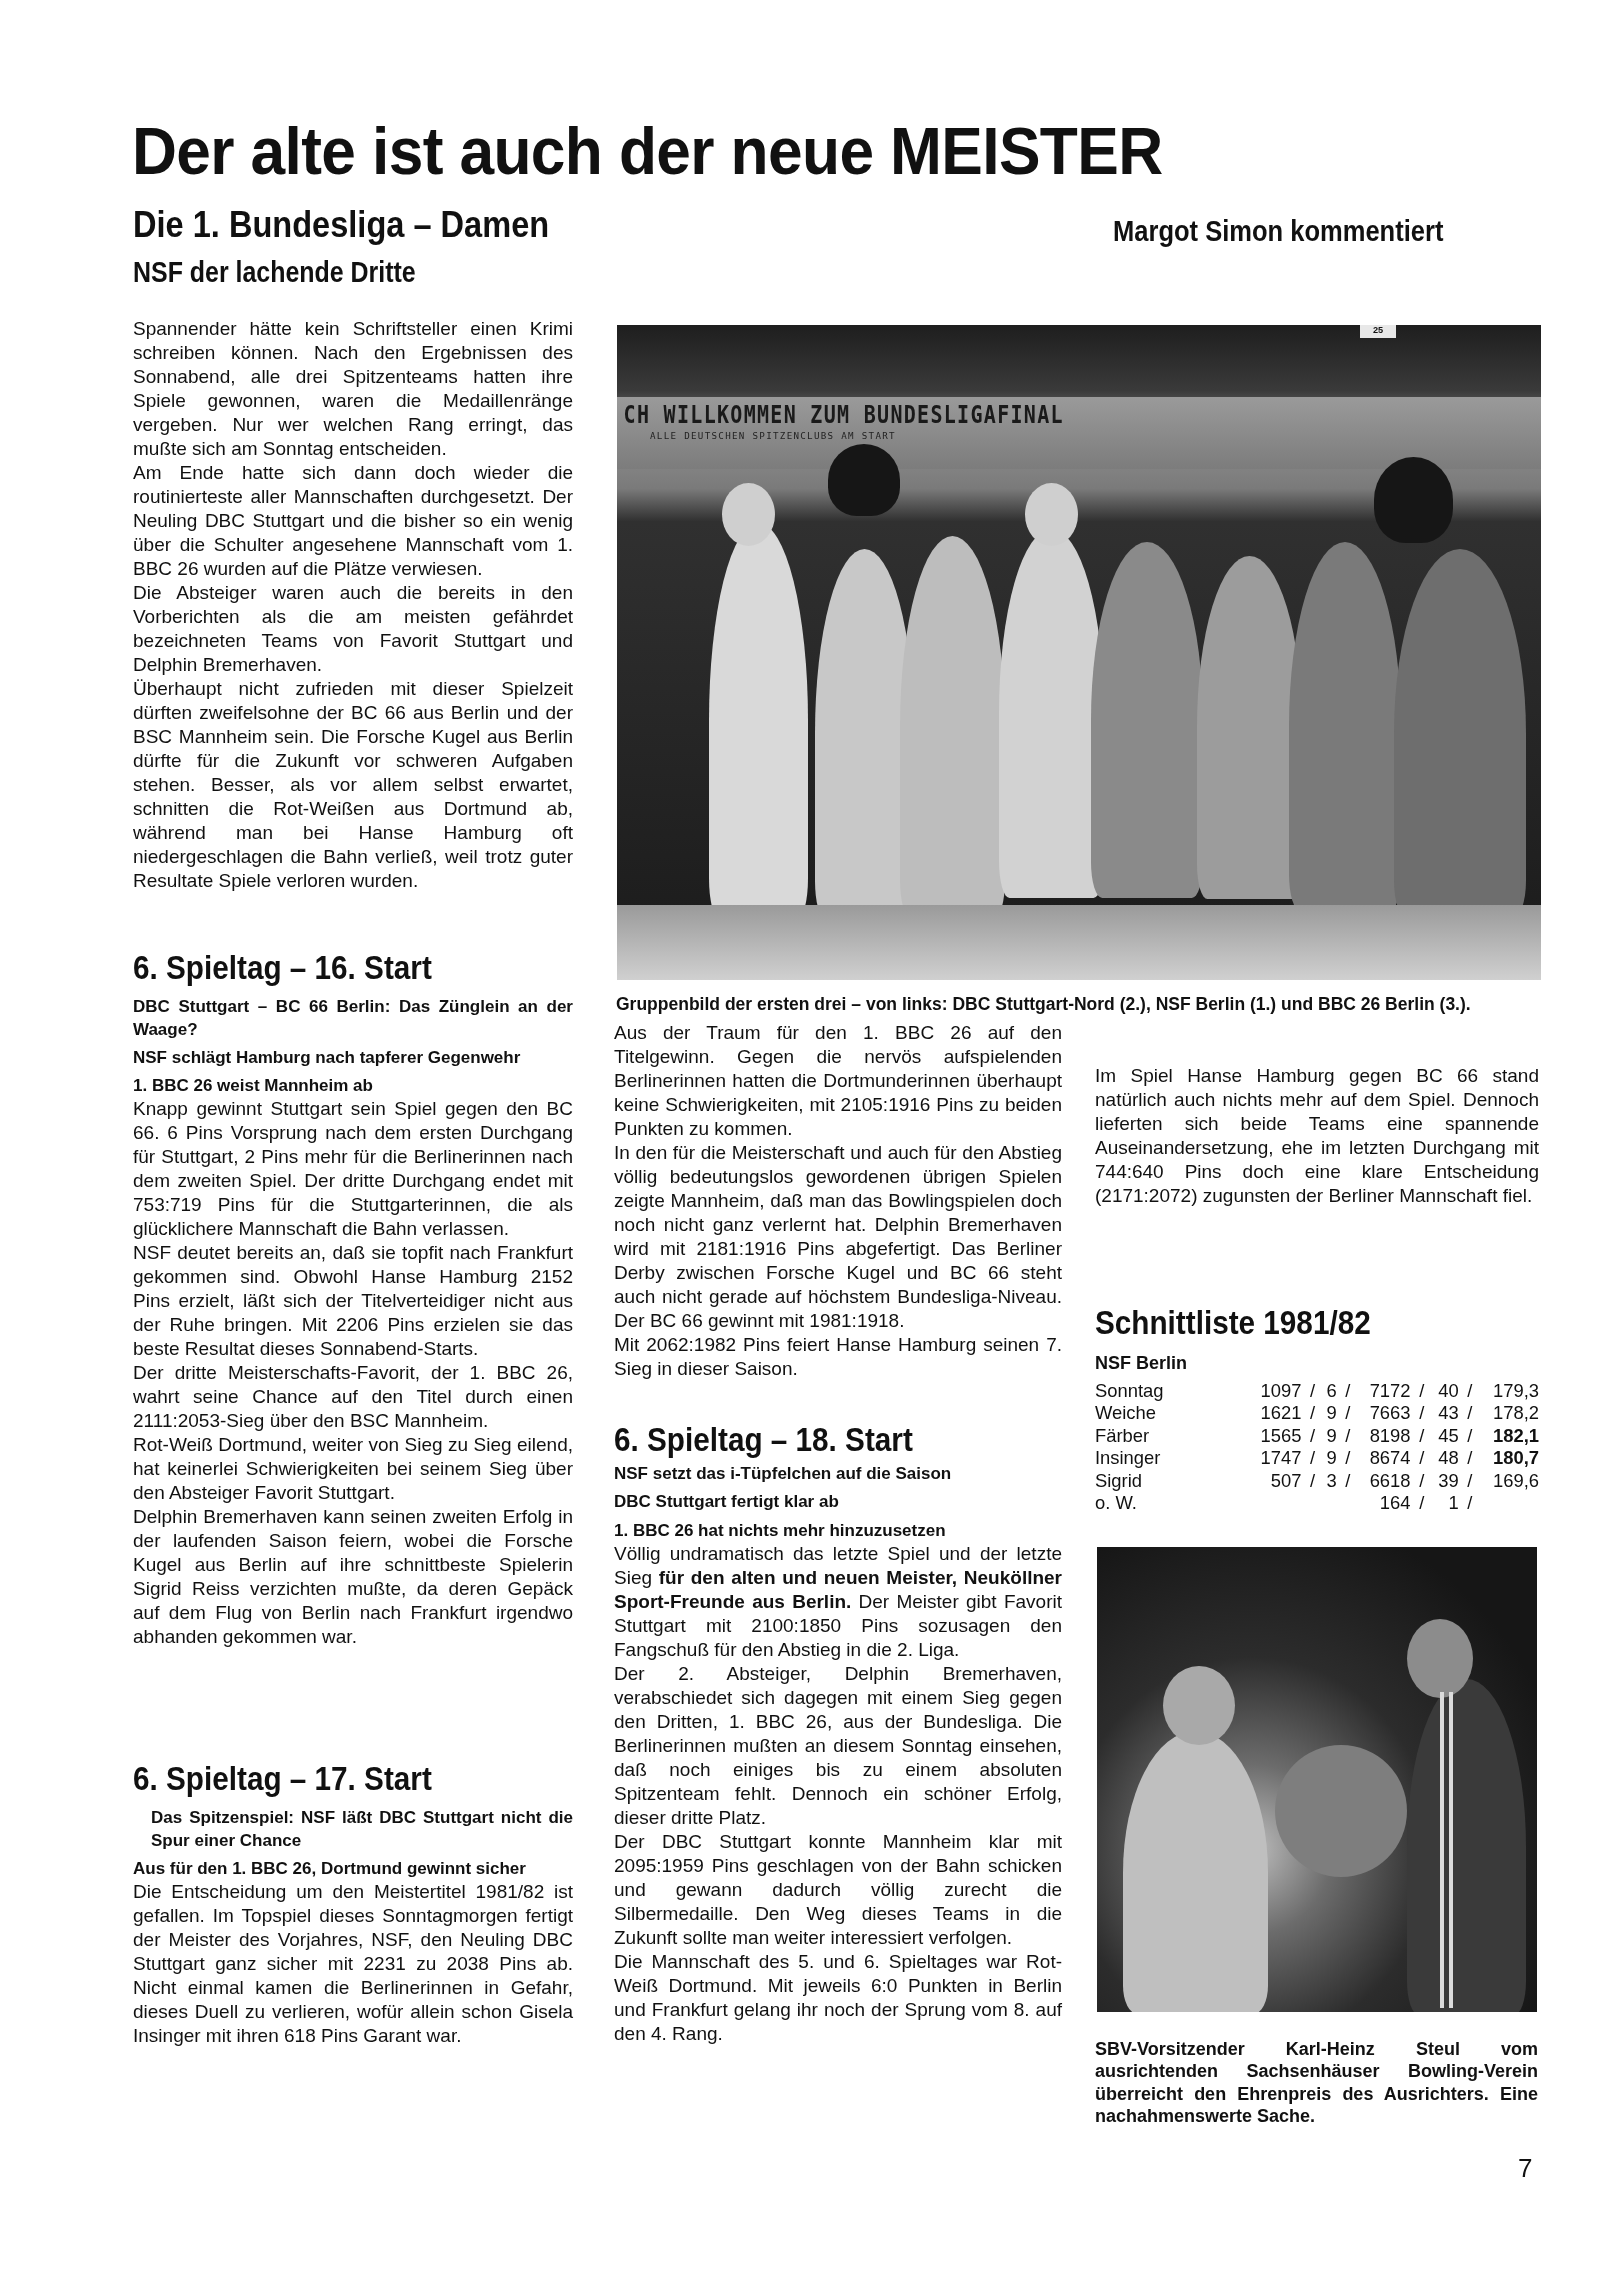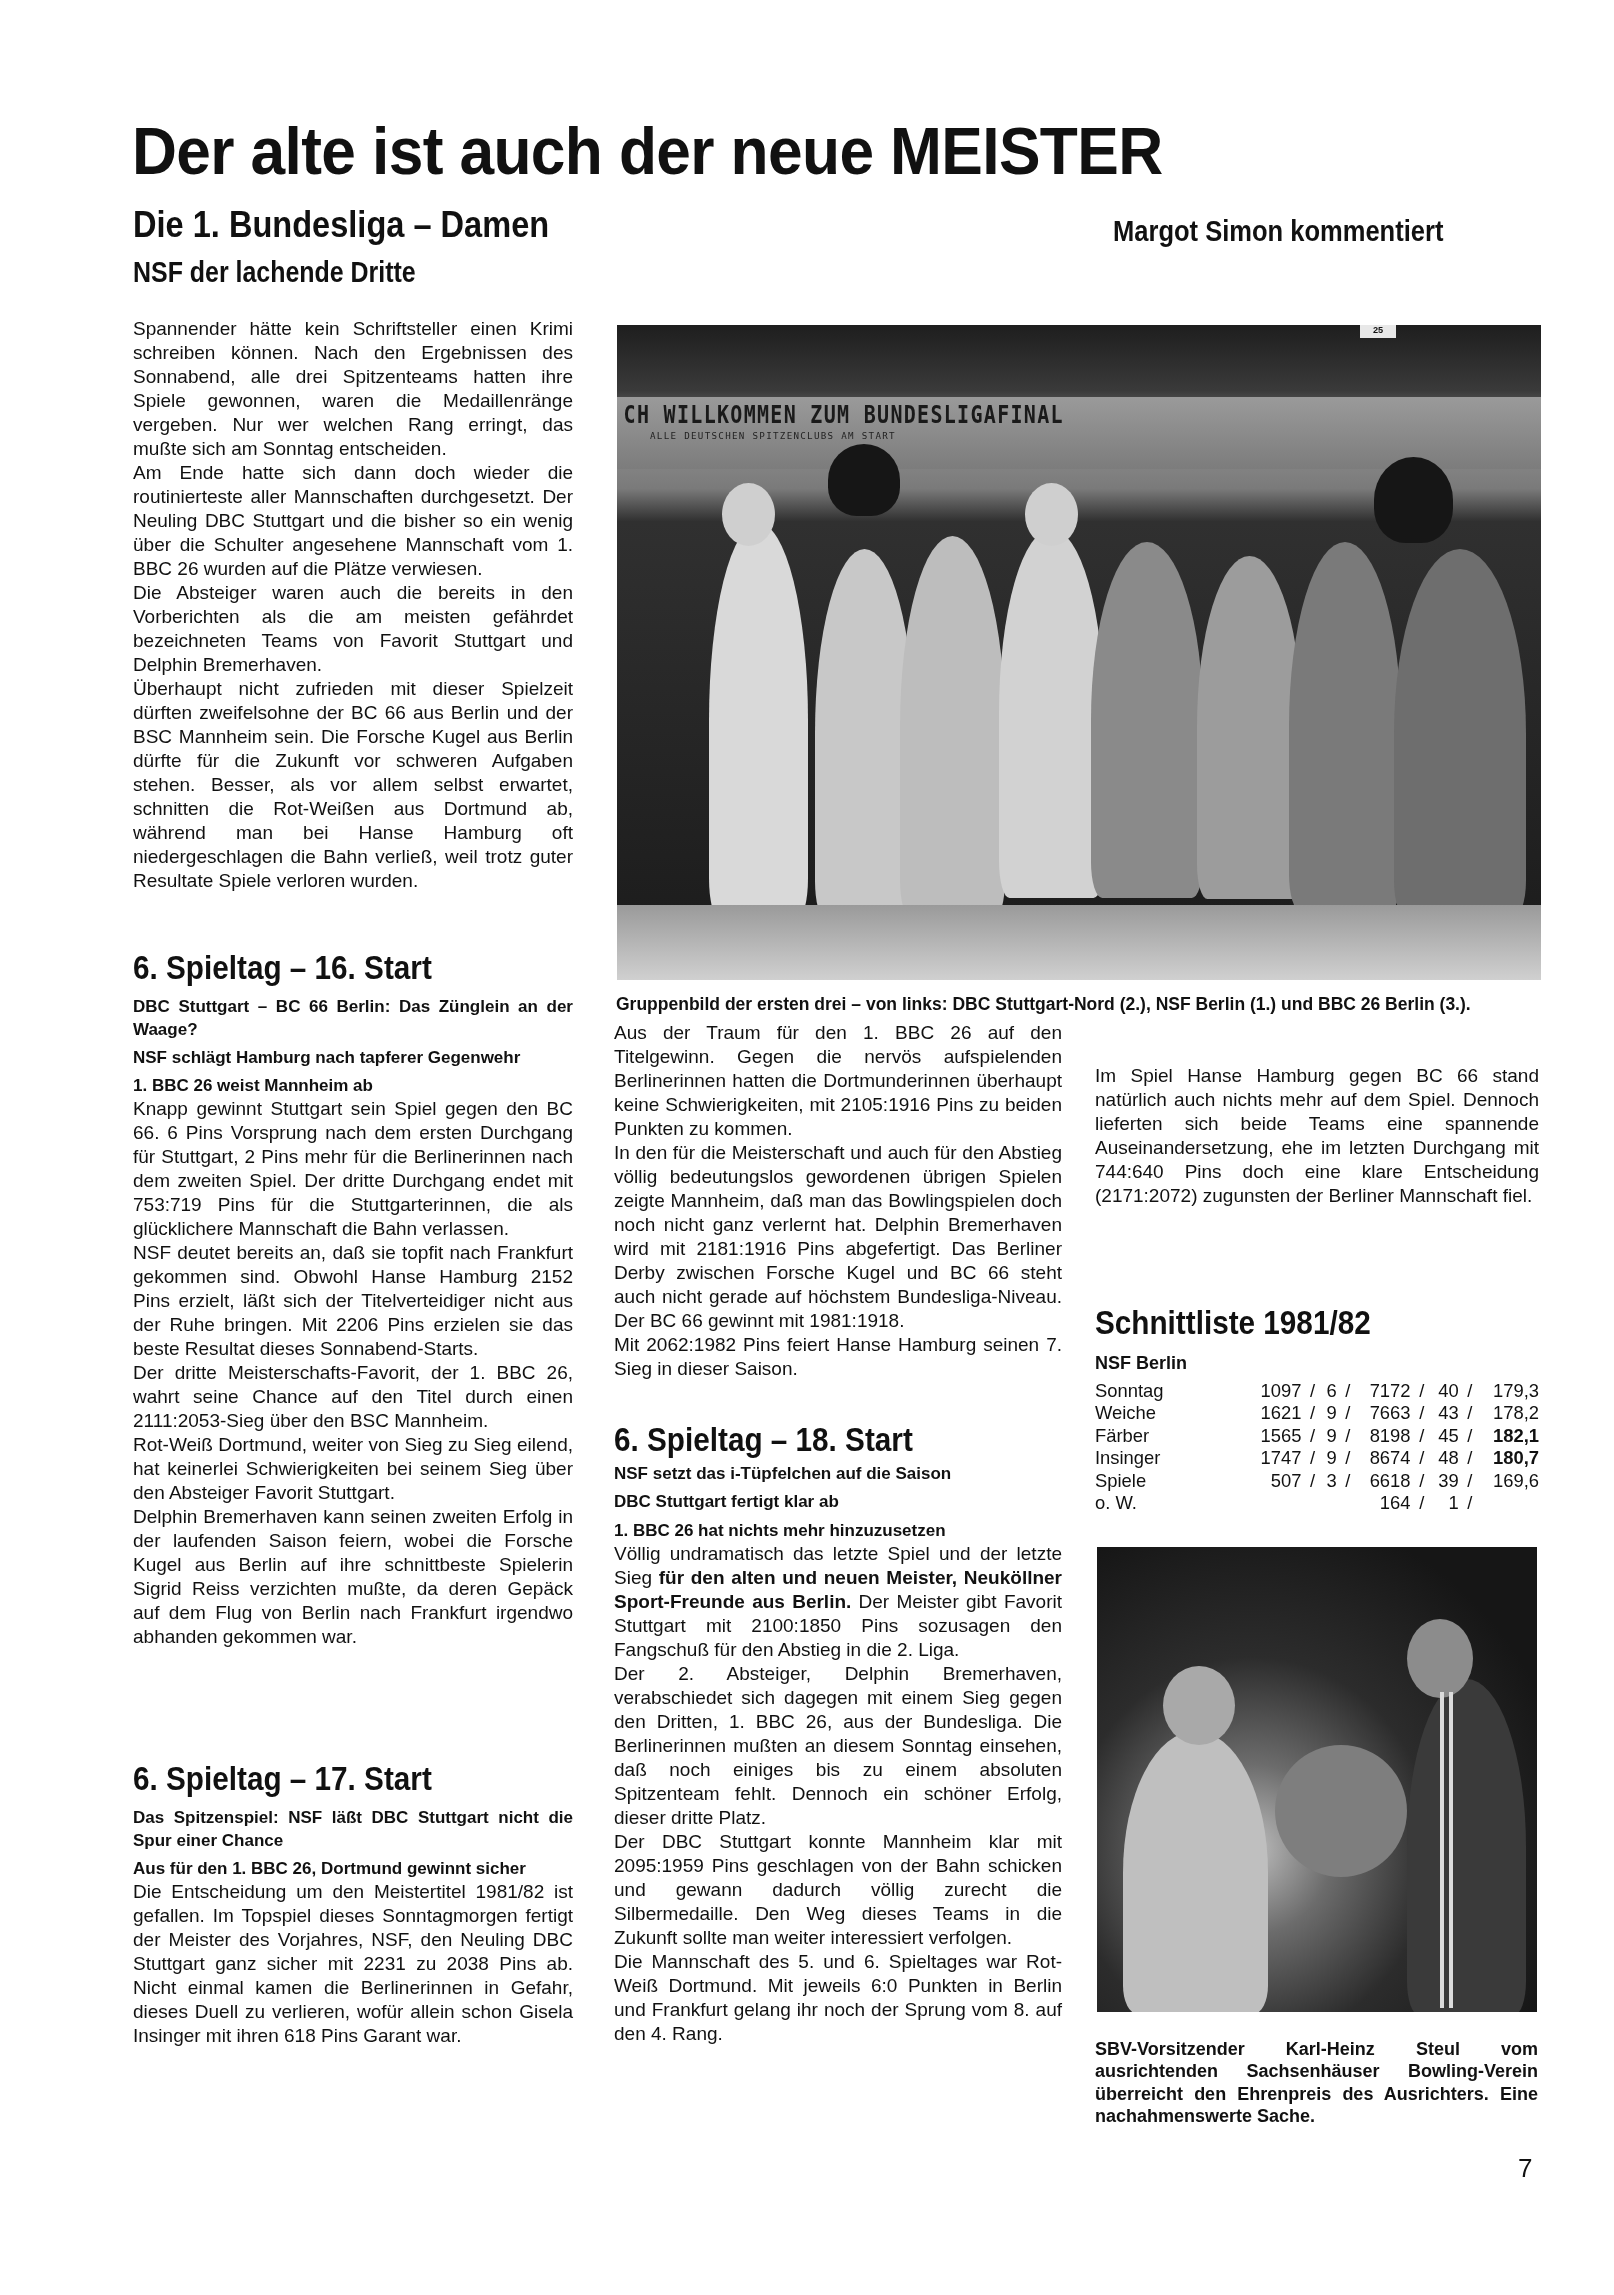--- a/index.html
+++ b/index.html
@@ -81,21 +81,21 @@
   <p class="sec-sub sec-sub-last">1. BBC 26 weist Mannheim ab</p>
   <p>Knapp gewinnt Stuttgart sein Spiel gegen den BC 66. 6 Pins Vorsprung nach dem ersten Durchgang für Stuttgart, 2 Pins mehr für die Berlinerinnen nach dem zweiten Spiel. Der dritte Durchgang endet mit 753:719 Pins für die Stuttgarterinnen, die als glücklichere Mannschaft die Bahn verlassen.</p>
   <p>NSF deutet bereits an, daß sie topfit nach Frankfurt gekommen sind. Obwohl Hanse Hamburg 2152 Pins erzielt, läßt sich der Titelverteidiger nicht aus der Ruhe bringen. Mit 2206 Pins erzielen sie das beste Resultat dieses Sonnabend-Starts.</p>
   <p>Der dritte Meisterschafts-Favorit, der 1. BBC 26, wahrt seine Chance auf den Titel durch einen 2111:2053-Sieg über den BSC Mannheim.</p>
   <p>Rot-Weiß Dortmund, weiter von Sieg zu Sieg eilend, hat keinerlei Schwierigkeiten bei seinem Sieg über den Absteiger Favorit Stuttgart.</p>
   <p>Delphin Bremerhaven kann seinen zweiten Erfolg in der laufenden Saison feiern, wobei die Forsche Kugel aus Berlin auf ihre schnittbeste Spielerin Sigrid Reiss verzichten mußte, da deren Gepäck auf dem Flug von Berlin nach Frankfurt irgendwo abhanden gekommen war.</p>
 </div>
 
 <div class="col col1" style="top:1759px;">
   <h2 class="sec-title">6. Spieltag – 17. Start</h2>
-  <p class="sec-sub" style="margin-top:6.6px;">Das Spitzenspiel: NSF läßt DBC Stuttgart nicht die Spur einer Chance</p>
+  <p class="sec-sub" style="margin-top:6.6px;margin-left:18px;">Das Spitzenspiel: NSF läßt DBC Stuttgart nicht die Spur einer Chance</p>
   <p class="sec-sub sec-sub-last">Aus für den 1. BBC 26, Dortmund gewinnt sicher</p>
   <p>Die Entscheidung um den Meistertitel 1981/82 ist gefallen. Im Topspiel dieses Sonntagmorgen fertigt der Meister des Vorjahres, NSF, den Neuling DBC Stuttgart ganz sicher mit 2231 zu 2038 Pins ab. Nicht einmal kamen die Berlinerinnen in Gefahr, dieses Duell zu verlieren, wofür allein schon Gisela Insinger mit ihren 618 Pins Garant war.</p>
 </div>
 
 <div class="photo photo1">
   <div class="banner"></div>
   <div class="banner-text">CH WILLKOMMEN ZUM BUNDESLIGAFINAL</div>
   <div class="banner-sub">ALLE DEUTSCHEN SPITZENCLUBS AM START</div>
   <div class="lane-num">25</div>
 
@@ -183,21 +183,21 @@
         <td class="s">/</td>
         <td class="n">9</td>
         <td class="s">/</td>
         <td class="n">8674</td>
         <td class="s">/</td>
         <td class="n">48</td>
         <td class="s">/</td>
         <td class="n b">180,7</td>
       </tr>
       <tr>
-        <td class="name">Spiele</td>
+        <td class="name">Sigrid</td>
         <td class="n">507</td>
         <td class="s">/</td>
         <td class="n">3</td>
         <td class="s">/</td>
         <td class="n">6618</td>
         <td class="s">/</td>
         <td class="n">39</td>
         <td class="s">/</td>
         <td class="n">169,6</td>
       </tr>

